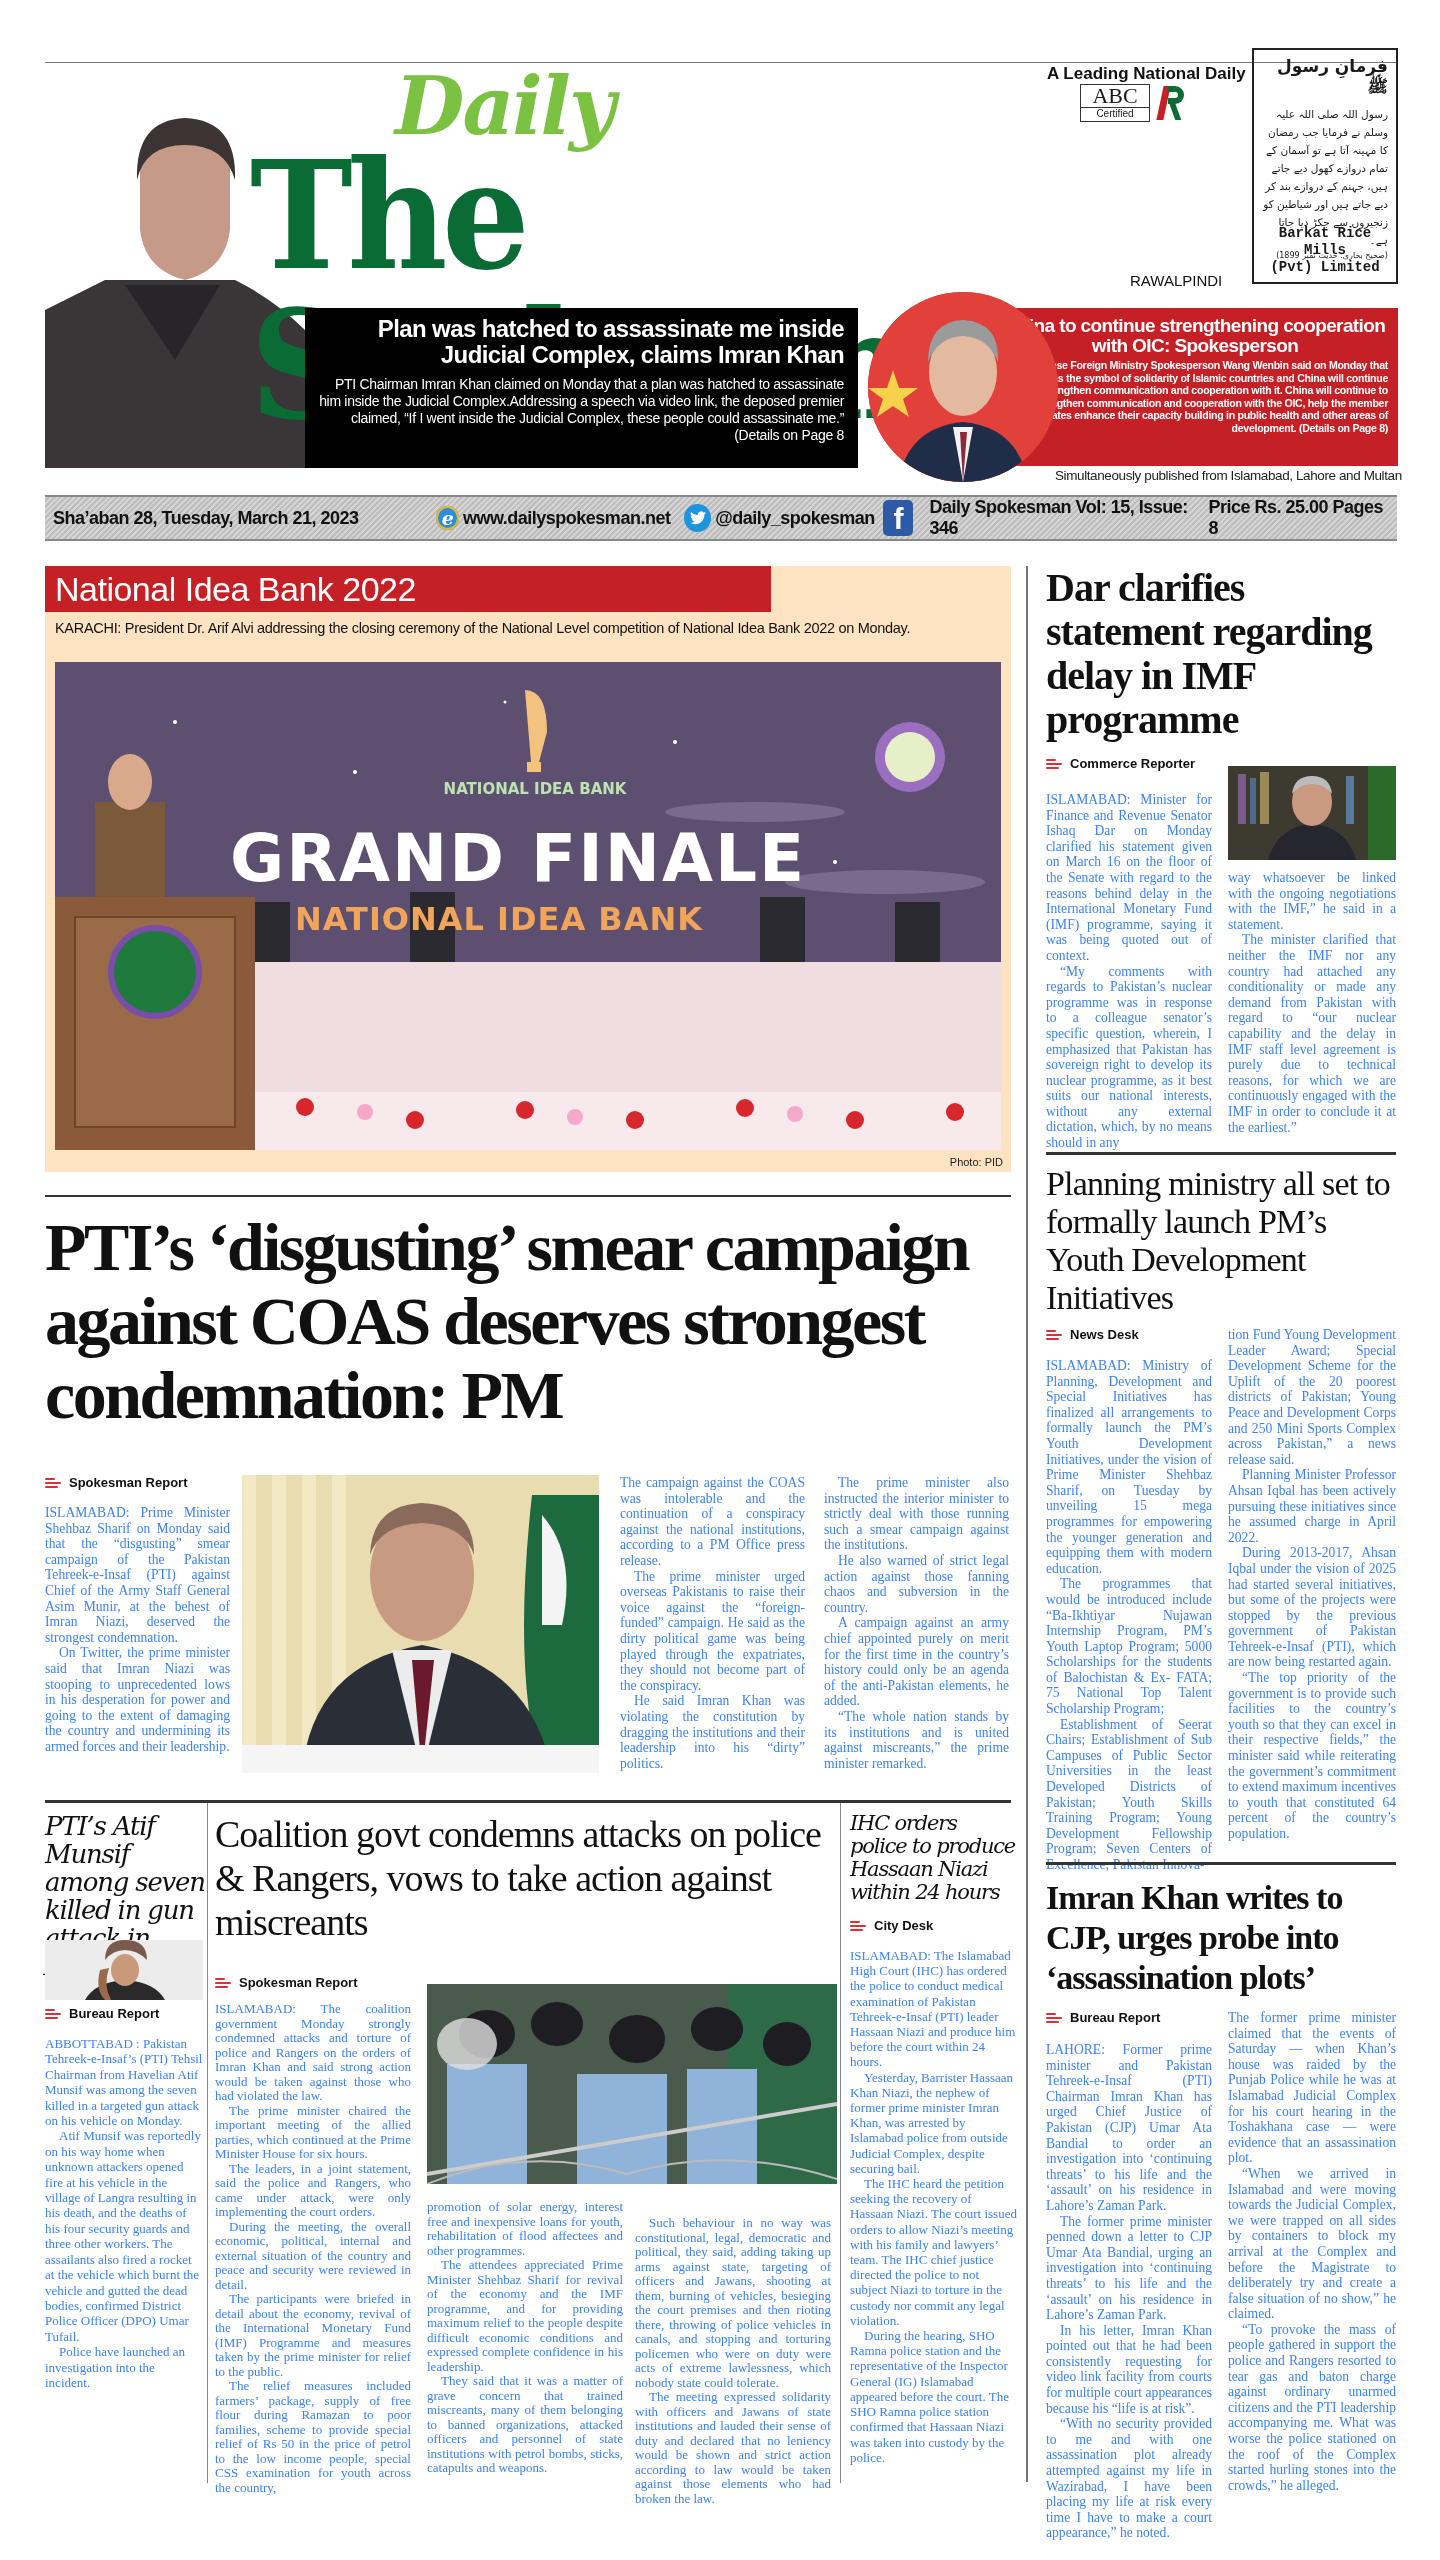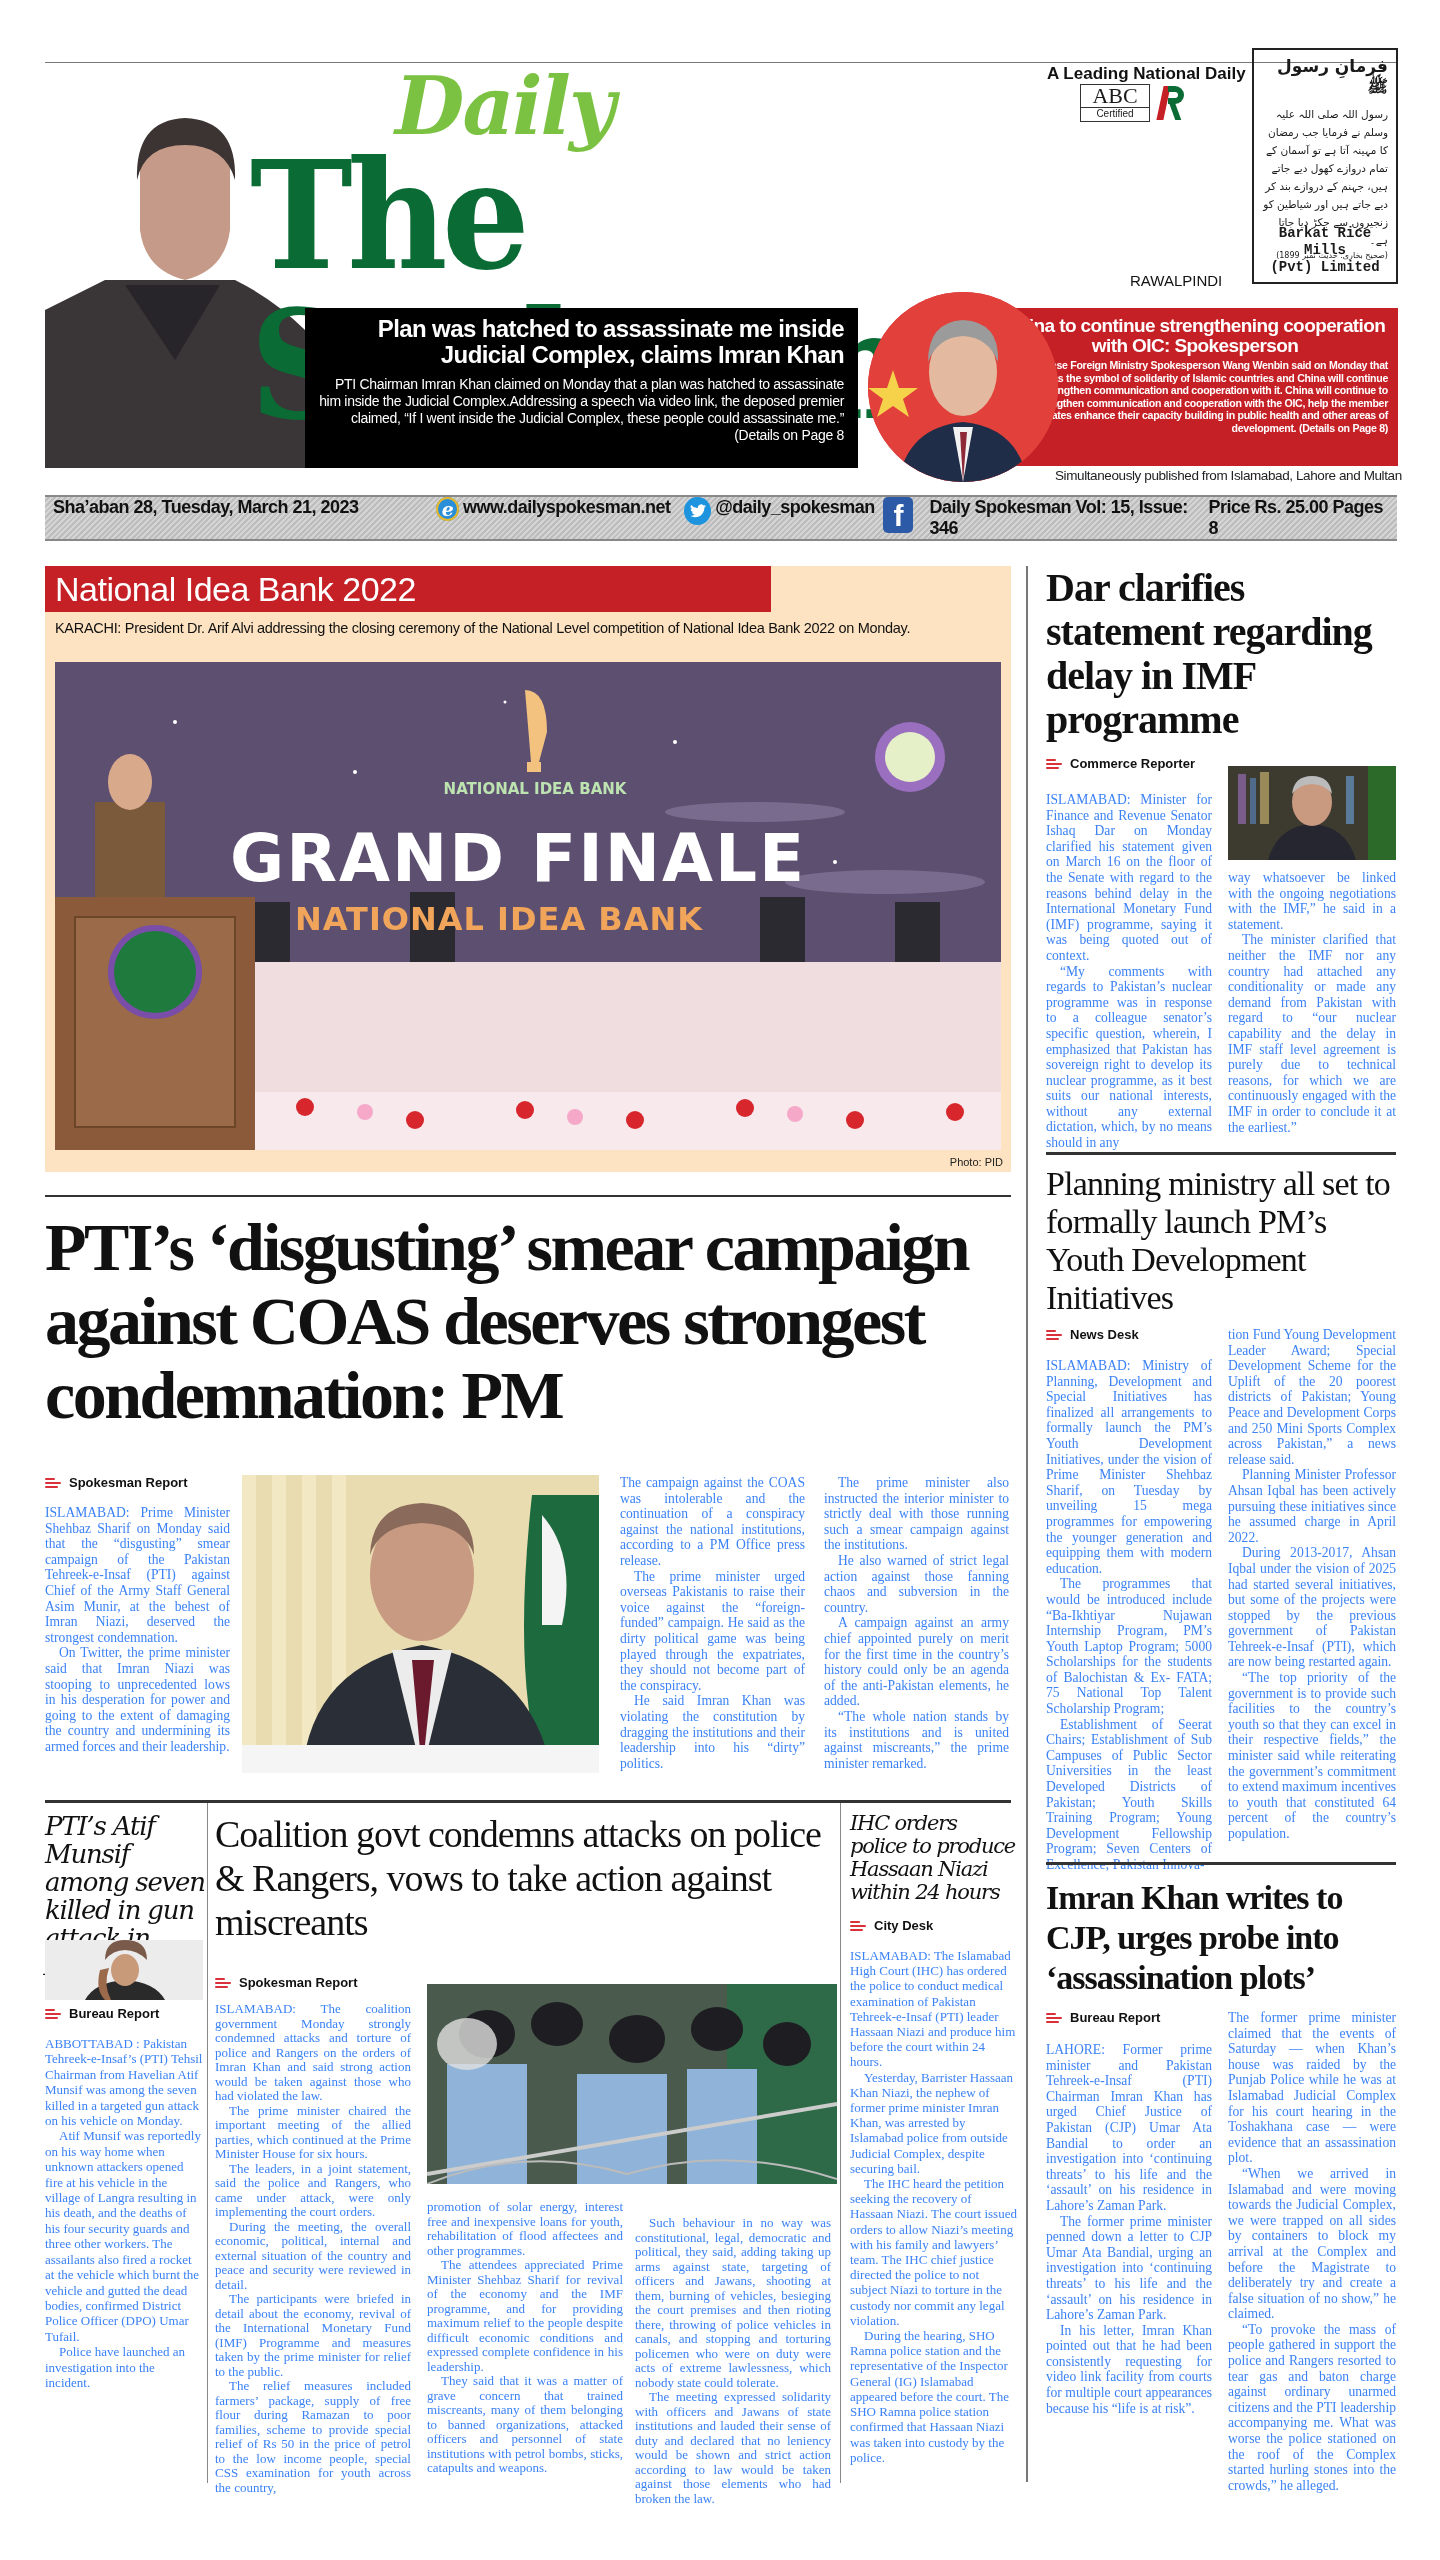--- a/index.html
+++ b/index.html
@@ -12,21 +12,21 @@
 .mast-title{font-family:"DejaVu Serif",serif;font-weight:bold;color:#0b6b35;font-size:150px;letter-spacing:-6px;line-height:1;transform:scaleX(0.92);transform-origin:left}
 .tagline{font-family:"Liberation Sans",sans-serif;font-weight:bold;font-size:17px;color:#111}
 .city{font-family:"Liberation Sans",sans-serif;font-size:15px;color:#111}
 .abc{border:1.5px solid #333;width:70px;height:38px;text-align:center;font-family:"Liberation Serif",serif}
 .urdu-box{border:2px solid #222;padding:6px 8px;direction:rtl;font-family:"DejaVu Sans",sans-serif}
 
 .black-banner{background:#000;color:#fff}
 .red-banner{background:#c62027;color:#fff}
 .condensed{font-family:"Liberation Sans",sans-serif;font-weight:bold;letter-spacing:-0.6px}
 
-.datebar{height:46px;background:repeating-linear-gradient(135deg,#d4d4d4 0 2px,#bdbdbd 2px 4px);border-top:2px solid #888;border-bottom:2px solid #888;display:flex;font-family:"Liberation Sans",sans-serif;font-weight:bold;font-size:18px;letter-spacing:-0.5px;color:#111}
+.datebar{height:46px;background:repeating-linear-gradient(135deg,#d4d4d4 0 2px,#bdbdbd 2px 4px);border-top:2px solid #888;border-bottom:2px solid #888;display:flex;align-items:center;font-family:"Liberation Sans",sans-serif;font-weight:bold;font-size:18px;letter-spacing:-0.5px;color:#111}
 
 .col-text{font-family:"Liberation Serif",serif;font-size:13.6px;line-height:15.6px;text-align:justify;color:#3b82f6}
 .col-text p{text-indent:14px}
 .col-text p:first-child{text-indent:0}
 .byline{font-family:"Liberation Sans",sans-serif;font-weight:bold;font-size:13px;display:flex;align-items:center;gap:8px;color:#111}
 .by-icon{width:16px;height:11px;position:relative}
 .by-icon span{position:absolute;left:0;height:2px;background:#d9303a;border-radius:1px}
 .hl-bold{font-family:"Liberation Serif",serif;font-weight:bold;color:#111;letter-spacing:-1px}
 .hl-light{font-family:"Liberation Serif",serif;font-weight:normal;color:#111;letter-spacing:-0.8px}
 .hl-italic{font-family:"DejaVu Serif",serif;font-style:italic;color:#111;letter-spacing:-1.2px}
@@ -242,20 +242,21 @@
       <span style="top:1px;width:10px"></span>
       <span style="top:5px;width:16px"></span>
       <span style="top:9px;width:13px"></span>
     </div>
   <span>Bureau Report</span>
 </div>
 <div class="abs col-text" style="left:1046px;top:2042px;width:166px;">
   <p>LAHORE: Former prime minister and Pakistan Tehreek-e-Insaf (PTI) Chairman Imran Khan has urged Chief Justice of Pakistan (CJP) Umar Ata Bandial to order an investigation into ‘continuing threats’ to his life and the ‘assault’ on his residence in Lahore’s Zaman Park.</p>
   <p>The former prime minister penned down a letter to CJP Umar Ata Bandial, urging an investigation into ‘continuing threats’ to his life and the ‘assault’ on his residence in Lahore’s Zaman Park.</p>
   <p>In his letter, Imran Khan pointed out that he had been consistently requesting for video link facility from courts for multiple court appearances because his “life is at risk”.</p>
+  <p>“With no security provided to me and with one assassination plot already attempted against my life in Wazirabad, I have been placing my life at risk every time I have to make a court appearance,” he noted.</p>
 </div>
 <div class="abs col-text" style="left:1228px;top:2010px;width:168px;">
   <p>The former prime minister claimed that the events of Saturday — when Khan’s house was raided by the Punjab Police while he was at Islamabad Judicial Complex for his court hearing in the Toshakhana case — were evidence that an assassination plot.</p>
   <p>“When we arrived in Islamabad and were moving towards the Judicial Complex, we were trapped on all sides by containers to block my arrival at the Complex and before the Magistrate to deliberately try and create a false situation of no show,” he claimed.</p>
   <p>“To provoke the mass of people gathered in support the police and Rangers resorted to tear gas and baton charge against ordinary unarmed citizens and the PTI leadership accompanying me. What was worse the police stationed on the roof of the Complex started hurling stones into the crowds,” he alleged.</p>
 </div>
 
 <div class="hrule-dark" style="left:45px;top:1195px;width:966px;height:2px"></div>
 <div class="abs hl-bold" style="left:45px;top:1210px;width:975px;font-size:68px;line-height:74px;letter-spacing:-2.5px">PTI’s ‘disgusting’ smear campaign against COAS deserves strongest condemnation: PM</div>
 

